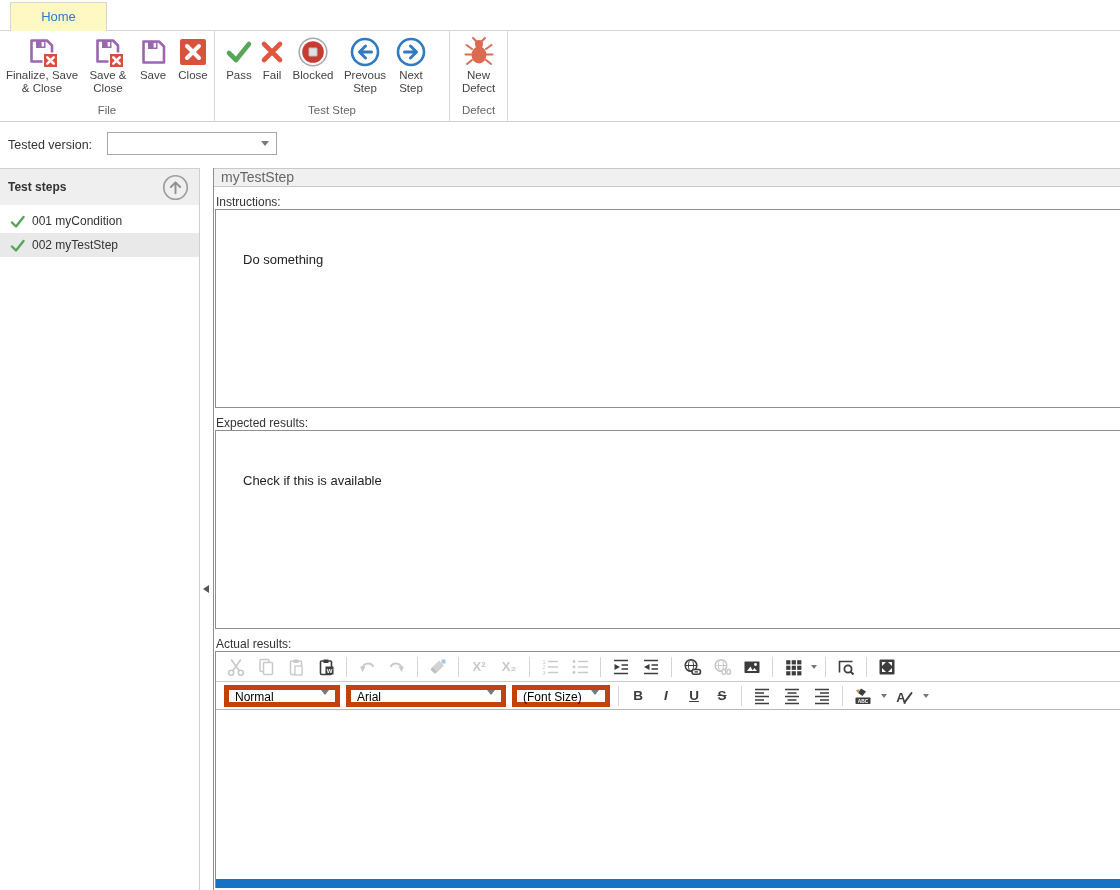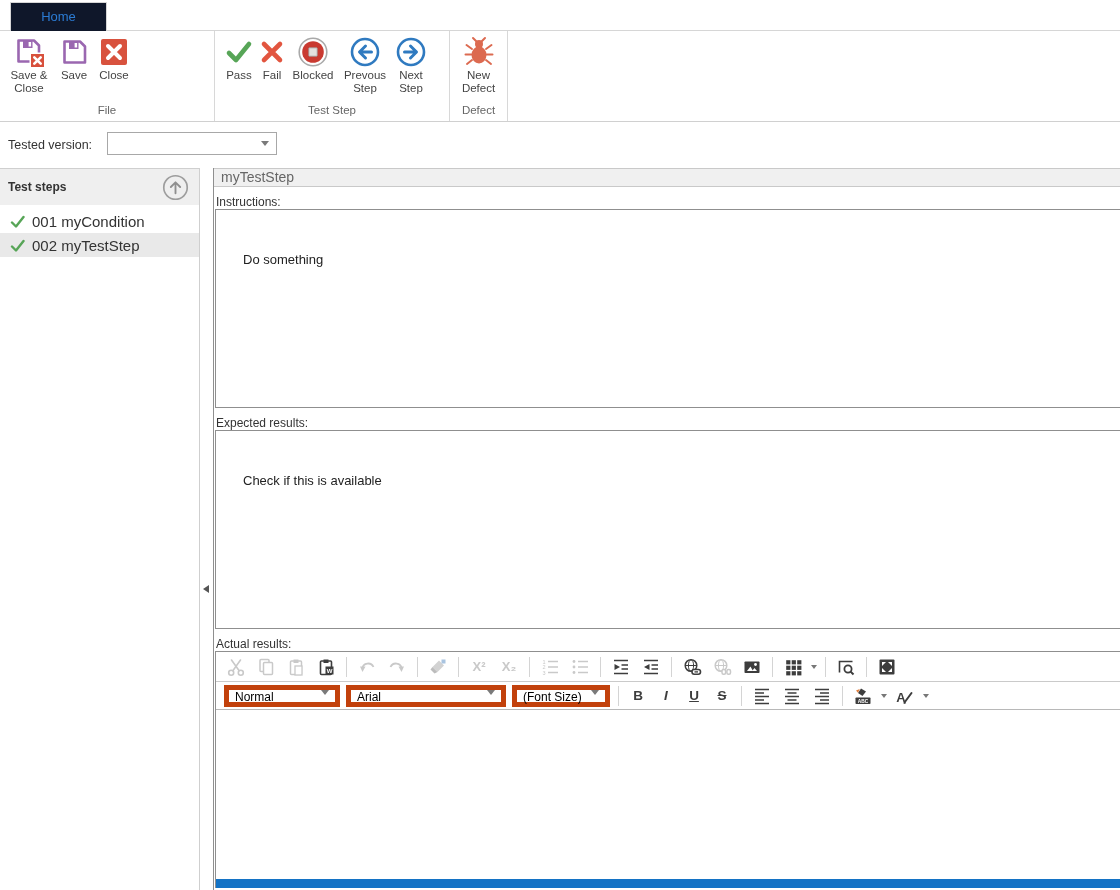--- a/index.html
+++ b/index.html
@@ -6,21 +6,21 @@
   html,body { width:1120px; height:890px; }
   body {
     font-family:"Liberation Sans","DejaVu Sans",sans-serif;
     background:#fff; color:#333; overflow:hidden; position:relative;
   }
 
   
   .ribbon { position:absolute; left:0; top:0; width:1120px; height:122px; background:#fff; }
   .ribbon-tab {
     position:absolute; left:10px; top:2px; width:97px; height:29px; z-index:2;
-    background:#0f172a; border:1px solid #d6d6d6; border-bottom:none;
+    background:#fef9c3; border:1px solid #d6d6d6; border-bottom:none;
     color:#2b7bd3; font-size:13px; text-align:center; line-height:27px;
   }
   .ribbon-content {
     position:absolute; left:0; top:30px; right:0; height:92px;
     border-top:1px solid #d6d6d6; border-bottom:1px solid #d0d0d0;
     display:flex; background:#fff;
   }
   .rgroup { display:flex; flex-direction:column; border-right:1px solid #d8d8d8; }
   .rgroup-buttons { flex:1; display:flex; align-items:flex-start; padding-top:5px; }
   .rgroup-label { height:17px; text-align:center; font-size:11.5px; color:#666; }
@@ -47,21 +47,21 @@
     position:absolute; left:0; top:168px; width:200px; bottom:0;
     background:#fff; border-right:1px solid #cfcfcf;
   }
   .lp-header {
     height:37px; background:#efefef; border-top:1px solid #cfcfcf;
     display:flex; align-items:center; padding:0 10px 0 8px;
   }
   .lp-title { font-weight:bold; font-size:12px; color:#333; }
   .lp-up { margin-left:auto; cursor:pointer; display:flex; }
   .lp-list { margin-top:4px; }
-  .lp-item { height:24px; display:flex; align-items:center; padding-left:10px; gap:7px; font-size:15px; color:#333; cursor:pointer; }
+  .lp-item { height:24px; display:flex; align-items:center; padding-left:10px; gap:7px; font-size:12px; color:#333; cursor:pointer; }
   .lp-item.selected { background:#e9e9e9; }
 
   
   .splitter { position:absolute; left:200px; top:168px; width:13px; bottom:0; background:#fff; }
   .splitter-handle {
     position:absolute; left:3px; top:417px; width:0; height:0;
     border-top:4px solid transparent; border-bottom:4px solid transparent;
     border-right:6px solid #555; cursor:pointer;
   }
 
@@ -112,20 +112,33 @@
 </style>
 </head>
 <body>
 
 <div class="ribbon">
   <div class="ribbon-tab">Home</div>
   <div class="ribbon-content">
 
     <div class="rgroup g-file">
       <div class="rgroup-buttons">
+        <div class="rbtn" style="width:76px">
+          <span>
+            <svg width="32" height="32" viewBox="0 0 32 32">
+              <path d="M5.5 4.5 H21 L26 9.5 V25.5 H5.5 Z" fill="none" stroke="#9a67b0" stroke-width="2.6" stroke-linejoin="round"></path>
+              <rect x="10" y="4.5" width="9.5" height="7.5" fill="#9a67b0"></rect>
+              <rect x="15.6" y="6" width="2.5" height="4.5" fill="#fff"></rect>
+              <rect x="16.5" y="16.5" width="15" height="15" fill="#fff"></rect>
+              <rect x="18" y="18" width="13" height="13" fill="#d8503c"></rect>
+              <path d="M21.3 21.3 L27.7 27.7 M27.7 21.3 L21.3 27.7" stroke="#fff" stroke-width="2.6" stroke-linecap="round"></path>
+            </svg>
+          </span>
+          <span class="rlabel">Finalize, Save &amp; Close</span>
+        </div>
         <div class="rbtn" style="width:50px">
           <span>
             <svg width="32" height="32" viewBox="0 0 32 32">
               <path d="M5.5 4.5 H21 L26 9.5 V25.5 H5.5 Z" fill="none" stroke="#9a67b0" stroke-width="2.6" stroke-linejoin="round"></path>
               <rect x="10" y="4.5" width="9.5" height="7.5" fill="#9a67b0"></rect>
               <rect x="15.6" y="6" width="2.5" height="4.5" fill="#fff"></rect>
               <rect x="16.5" y="16.5" width="15" height="15" fill="#fff"></rect>
               <rect x="18" y="18" width="13" height="13" fill="#d8503c"></rect>
               <path d="M21.3 21.3 L27.7 27.7 M27.7 21.3 L21.3 27.7" stroke="#fff" stroke-width="2.6" stroke-linecap="round"></path>
             </svg>

